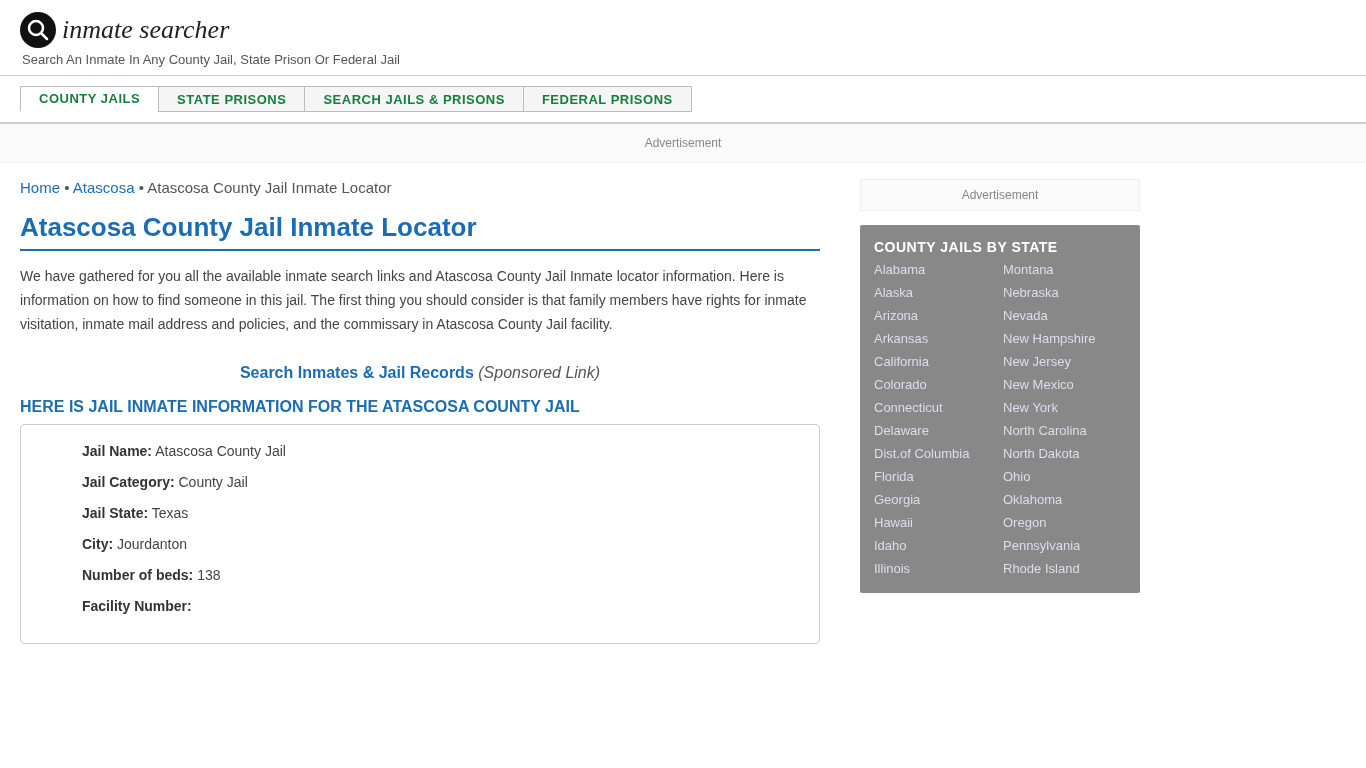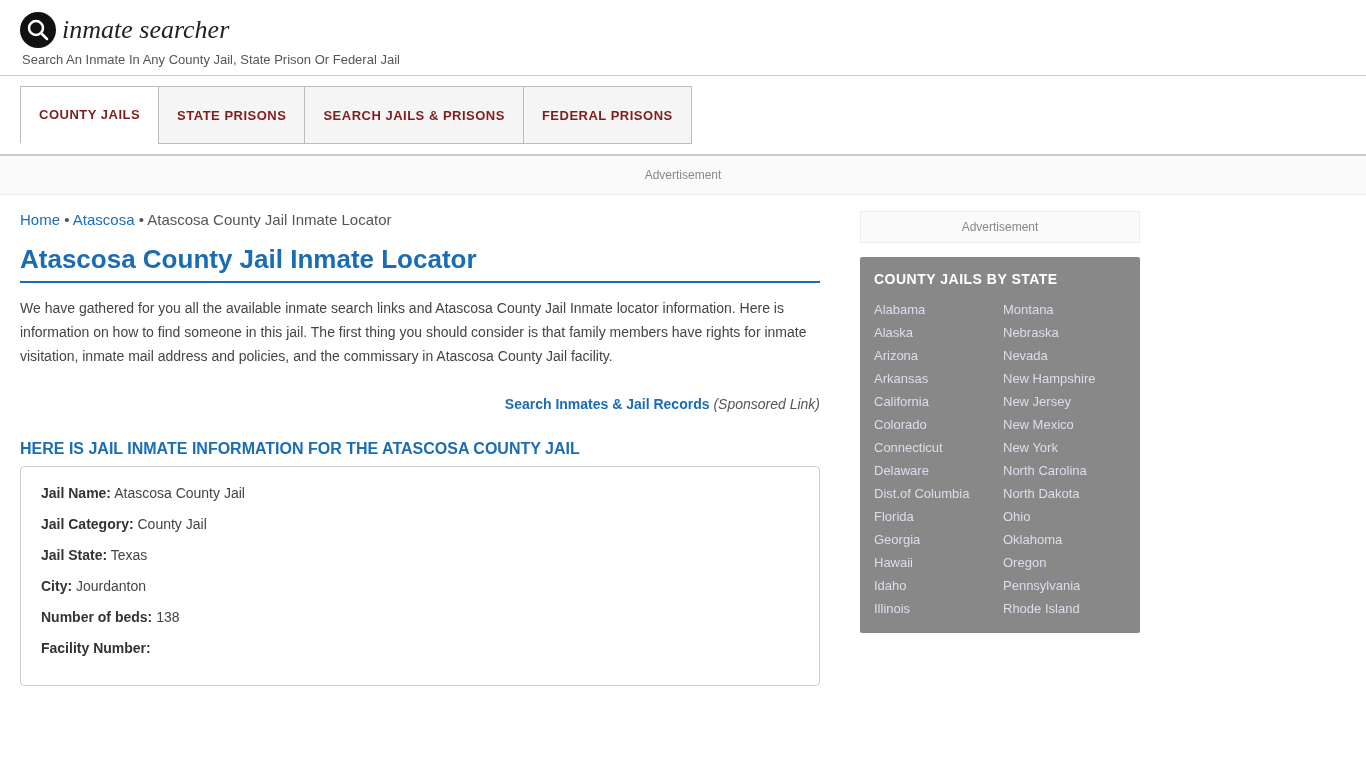--- a/index.html
+++ b/index.html
@@ -7,21 +7,21 @@
 
     
     #header { padding: 12px 20px 8px 20px; border-bottom: 1px solid #ccc; }
     #logo-area { display: flex; align-items: center; gap: 6px; margin-bottom: 4px; }
     #logo-icon { width: 36px; height: 36px; border-radius: 50%; background: #111; display: flex; align-items: center; justify-content: center; color: white; font-size: 18px; font-weight: bold; flex-shrink: 0; }
     #logo-text { font-size: 26px; font-weight: normal; font-style: italic; font-family: Georgia, serif; color: #222; }
     #tagline { font-size: 13px; color: #555; margin-left: 2px; }
 
     
     #nav { display: flex; gap: 0; padding: 10px 20px; border-bottom: 2px solid #ccc; }
-    .nav-btn { padding: 20px 18px; border: 1px solid #bbb; background: #f5f5f5; font-size: 13px; font-weight: bold; color: #7f1d1d; cursor: pointer; letter-spacing: 0.5px; text-transform: uppercase; }
+    .nav-btn { padding: 4px 18px; border: 1px solid #bbb; background: #f5f5f5; font-size: 13px; font-weight: bold; color: #15803d; cursor: pointer; letter-spacing: 0.5px; text-transform: uppercase; }
     .nav-btn:not(:last-child) { border-right: none; }
     .nav-btn.active { background: #fff; border-bottom: 2px solid white; }
 
     
     #ad-top { text-align: center; padding: 12px; font-size: 12px; color: #888; background: #fafafa; border-bottom: 1px solid #eee; }
 
     
     #main-layout { display: flex; gap: 0; padding: 0 20px; max-width: 1360px; }
 
     
@@ -31,39 +31,39 @@
     #breadcrumb { font-size: 15px; color: #555; margin-bottom: 16px; }
     #breadcrumb a { color: #1a6db5; text-decoration: none; }
 
     
     #page-title { font-size: 26px; color: #1a6db5; font-weight: bold; margin-bottom: 14px; border-bottom: 2px solid #1a6db5; padding-bottom: 6px; }
 
     
     #description { font-size: 14px; color: #444; line-height: 1.7; margin-bottom: 28px; }
 
     
-    #sponsored { text-align: right; margin-bottom: 28px; font-size: 14px; }
+    #sponsored { text-align: center; margin-bottom: 16px; font-size: 16px; }
     #sponsored a { color: #1a6db5; font-weight: bold; text-decoration: none; }
     #sponsored span { color: #555; font-style: italic; }
 
     
     #section-heading { font-size: 16px; font-weight: bold; color: #1a6db5; text-transform: uppercase; margin-bottom: 8px; }
 
     
     #info-box { border: 1px solid #ccc; border-radius: 4px; padding: 16px 20px; background: #fff; }
-    .info-row { margin-bottom: 10px; font-size: 14px; color: #444; line-height: 1.5; }
+    .info-row { margin-bottom: 10px; font-size: 14px; color: #444; line-height: 1.5; margin-left: 41px; }
     .info-label { font-weight: bold; color: #333; }
 
     
     #sidebar { width: 300px; flex-shrink: 0; padding: 16px 0 0 20px; }
     #ad-sidebar { text-align: center; font-size: 12px; color: #888; margin-bottom: 14px; padding: 8px; background: #fafafa; border: 1px solid #eee; }
 
     
     #state-box { background: #888; padding: 14px; border-radius: 2px; }
-    #state-box-title { font-size: 14px; font-weight: bold; color: #fff; text-transform: uppercase; margin-bottom: 12px; letter-spacing: 0.5px; }
+    #state-box-title { font-size: 14px; font-weight: bold; color: #fff; text-transform: uppercase; margin-bottom: 4px; letter-spacing: 0.5px; }
     #state-grid { display: grid; grid-template-columns: 1fr 1fr; gap: 2px 6px; }
     .state-link { font-size: 13px; color: #dde; text-decoration: none; padding: 3px 0; display: block; }
   </style>
 </head>
 <body>
 
 <div id="header">
   <div id="logo-area">
     <div id="logo-icon">
       <svg width="22" height="22" viewBox="0 0 22 22" fill="none">

